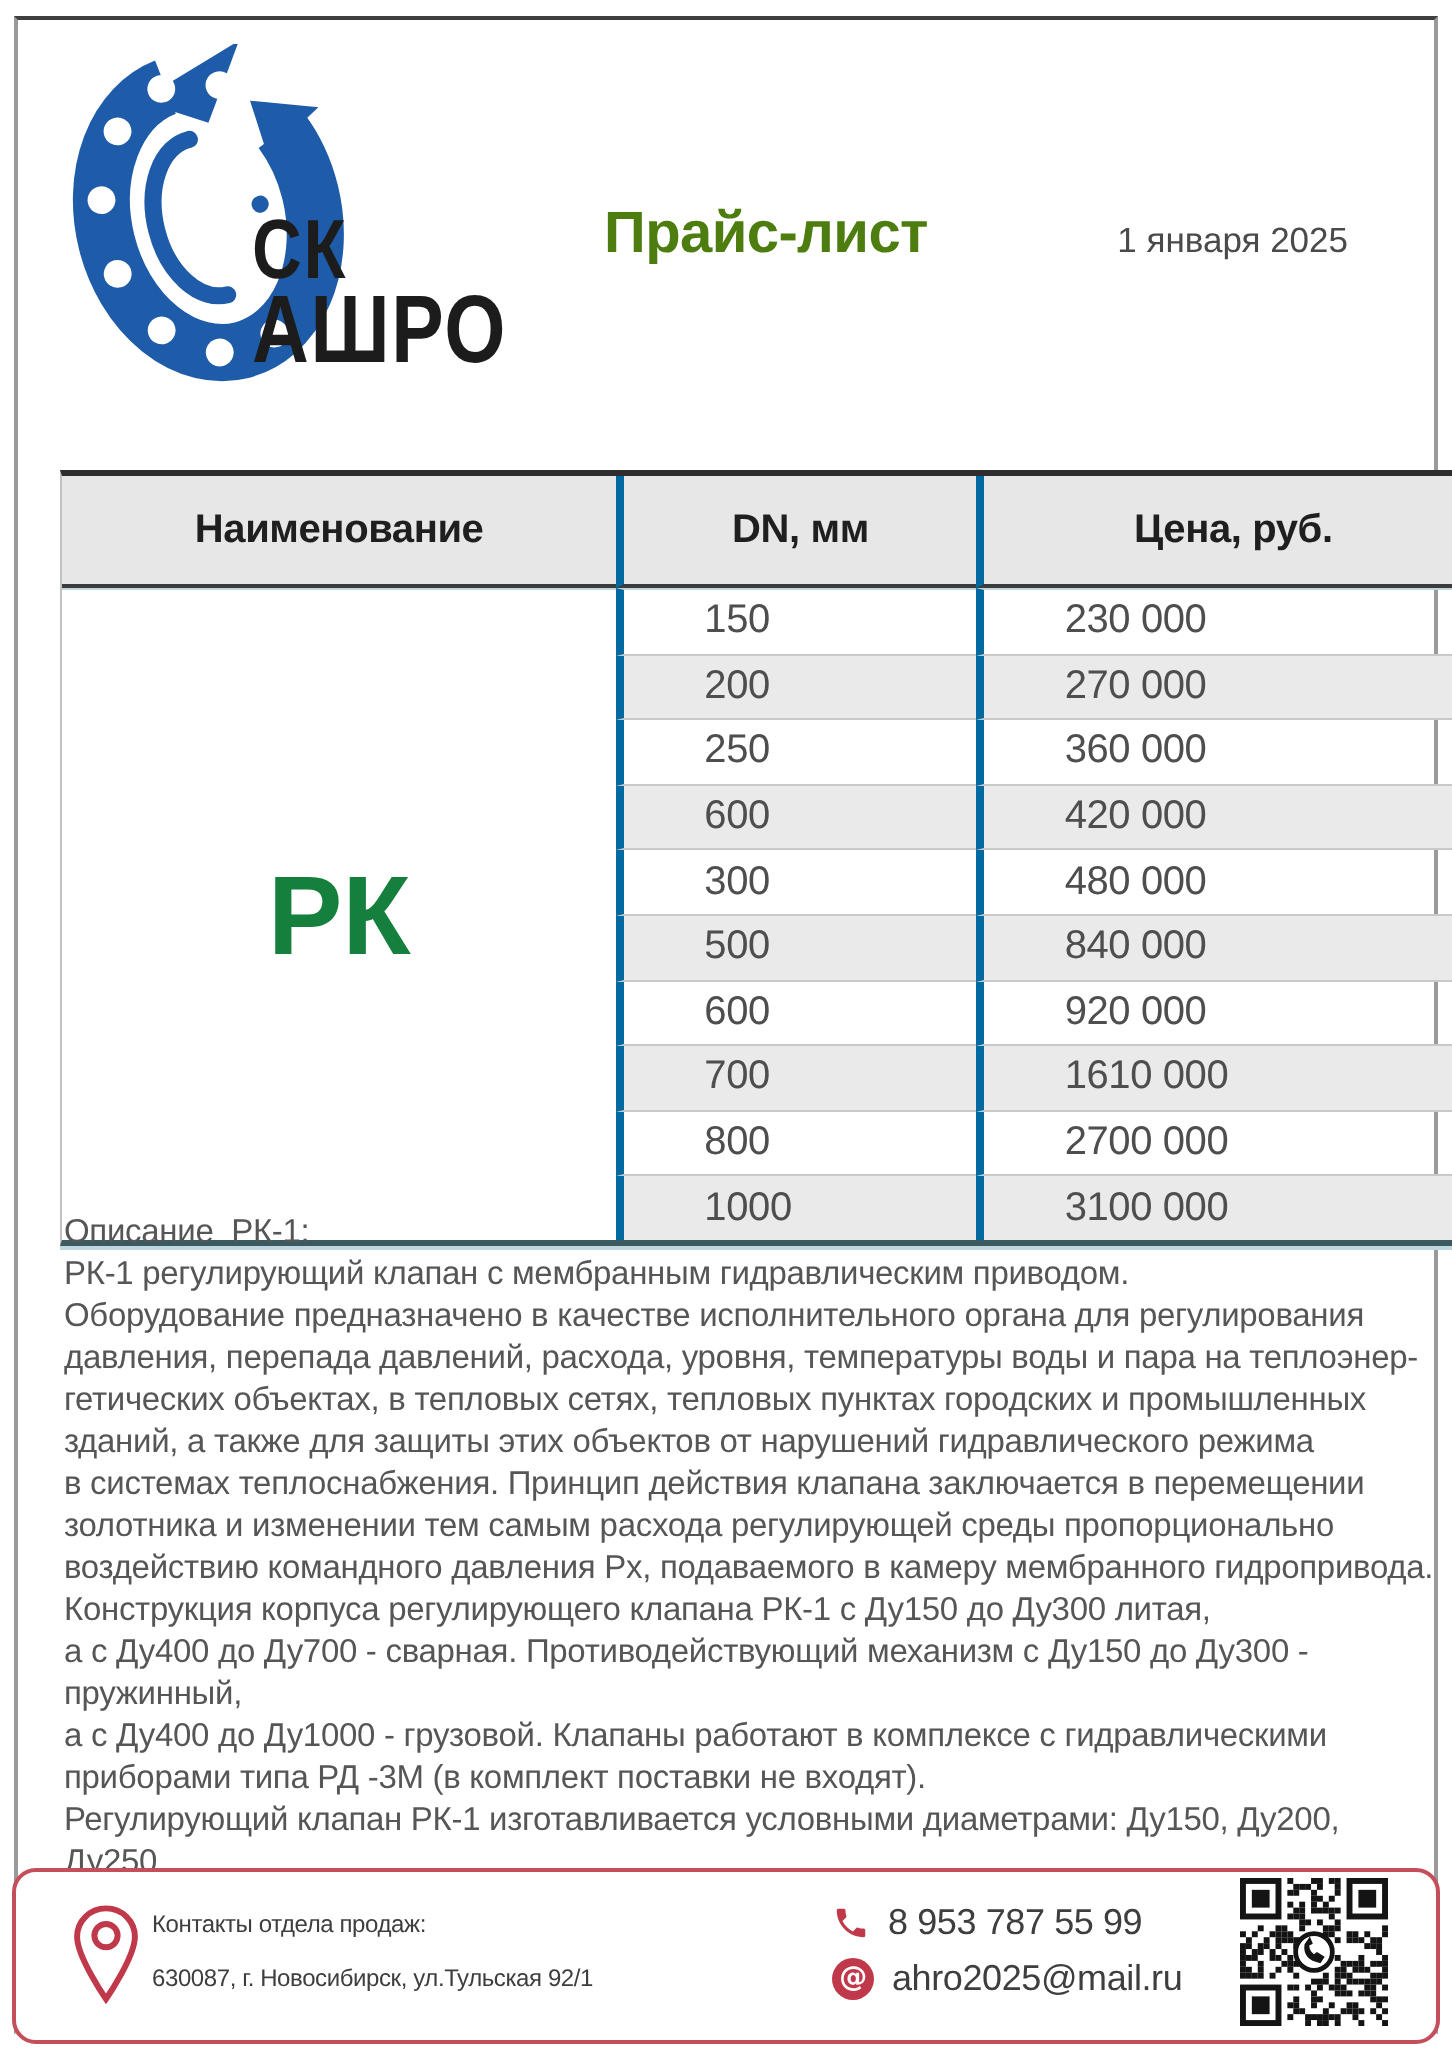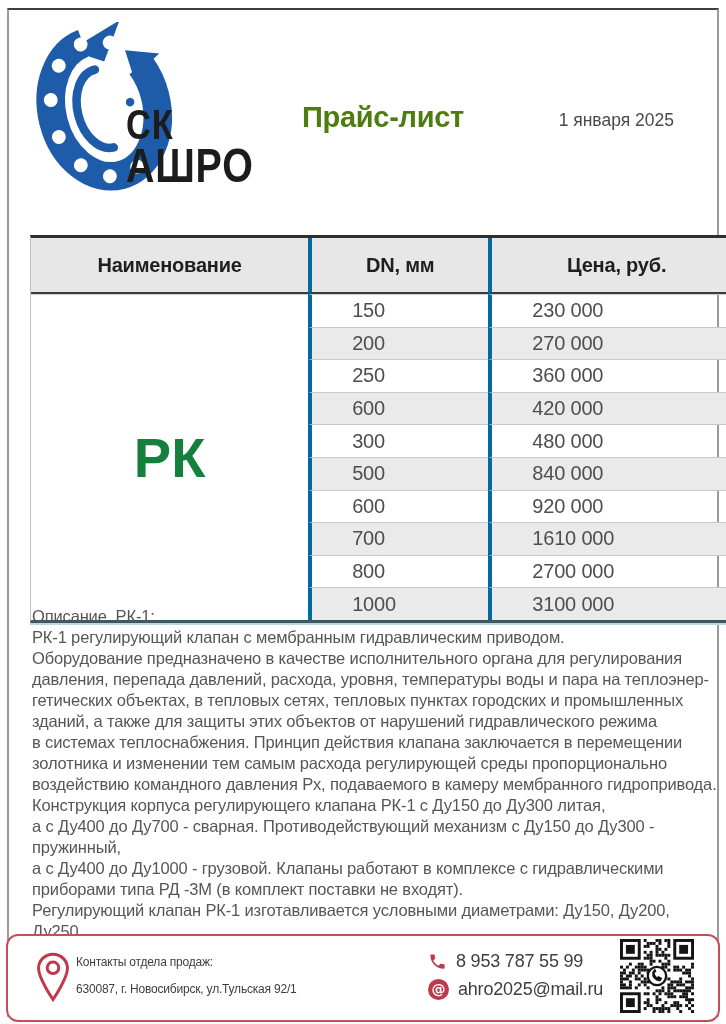--- a/index.html
+++ b/index.html
@@ -58,21 +58,21 @@
     font-size:16.5px;line-height:21px;color:#565656;
     white-space:pre-wrap;letter-spacing:-0.15px;
   }
   
   .footer{
     position:absolute;left:6px;right:6px;top:934px;height:84px;
     border:2px solid #c44f5a;border-radius:12px;background:#fff;
   }
   .pin-icon{position:absolute;left:28px;top:16px;}
   .contact-block{position:absolute;left:68px;top:13px;font-size:12px;color:#3e3e3e;line-height:27px;letter-spacing:-0.2px;}
-  .right-block{position:absolute;left:420px;top:11px;font-size:18px;color:#3e3e3e;letter-spacing:-0.2px;}
+  .right-block{position:absolute;left:408px;top:11px;font-size:18px;color:#3e3e3e;letter-spacing:-0.2px;}
   .contact-row{display:flex;align-items:center;height:28px;gap:9px;}
   .at-icon{
     width:21px;height:21px;border-radius:50%;background:#c0394b;color:#fff;
     font-size:14px;font-weight:700;display:flex;align-items:center;justify-content:center;
     font-family:"DejaVu Sans",sans-serif;flex:0 0 auto;
   }
   .phone-icon{flex:0 0 auto;display:flex;}
   .qr{position:absolute;right:24px;top:3px;width:74px;height:74px;}
 </style>
 </head>

